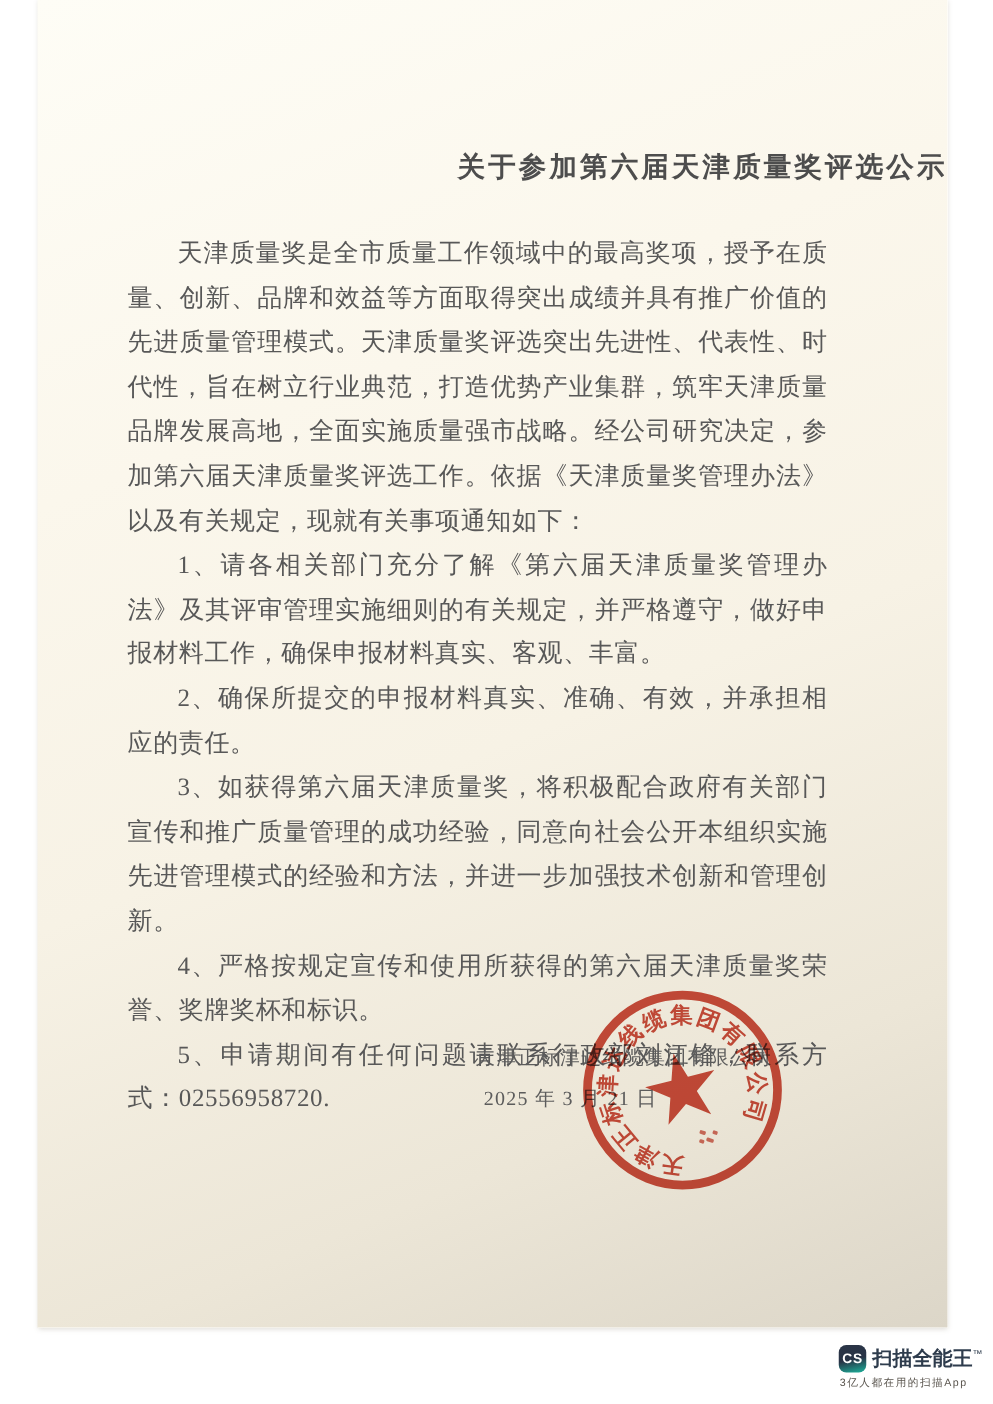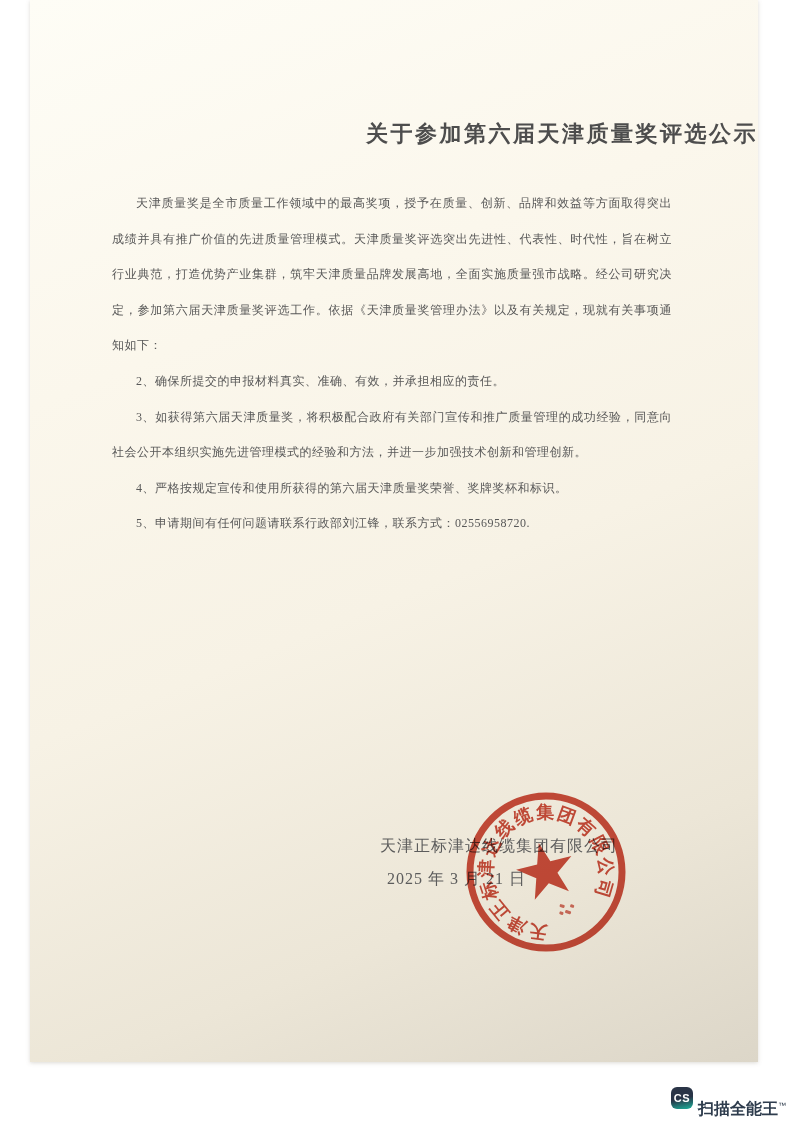--- a/index.html
+++ b/index.html
@@ -18,22 +18,22 @@
     box-shadow:0 1px 4px rgba(120,110,90,.25);
   }
   
   .doc-title{
     position:absolute;left:0;top:104px;width:100%;
     text-align:right;
     font-size:22px;font-weight:700;letter-spacing:2.5px;
     color:#4d4d4d;
   }
   .doc-body{
-    position:absolute;left:82px;top:186px;width:560px;
-    font-size:12px;line-height:35.6px;letter-spacing:.5px;
+    position:absolute;left:72px;top:186px;width:560px;
+    font-size:20px;line-height:35.6px;letter-spacing:.5px;
     color:#585858;
     text-align:justify;
   }
   .doc-body p{margin:0;text-indent:2em;}
   .sig-company{
     position:absolute;left:350px;top:836px;
     font-size:16px;letter-spacing:1px;color:#5c5c5c;white-space:nowrap;
   }
   .sig-date{
     position:absolute;left:357px;top:869px;
@@ -50,38 +50,39 @@
   .wm-row{display:flex;align-items:center;justify-content:flex-end;gap:5px;}
   .wm-badge{
     width:22px;height:22px;border-radius:6px;flex:0 0 auto;
     background:linear-gradient(168deg,#2b3547 0%,#283346 52%,#1cb39c 100%);
     display:flex;align-items:center;justify-content:center;
     color:#ffffff;font-family:"Liberation Sans","DejaVu Sans",sans-serif;
     font-weight:700;font-size:11px;letter-spacing:.5px;
   }
   .wm-name{
     font-family:"Liberation Sans","DejaVu Sans",sans-serif;
-    font-size:16px;font-weight:700;color:#2e3c4d;white-space:nowrap;margin-top:23px;
+    font-size:16px;font-weight:700;color:#2e3c4d;white-space:nowrap;
   }
   .wm-tm{font-size:8px;vertical-align:super;font-weight:400;}
   .wm-tagline{
     margin-top:3px;text-align:center;
     font-family:"Liberation Sans","DejaVu Sans",sans-serif;
     font-size:8.5px;letter-spacing:1.2px;color:#5a554e;white-space:nowrap;
   }
 </style>
 </head>
 <body>
 
 <div class="paper">
 
   <h1 class="doc-title">关于参加第六届天津质量奖评选公示</h1>
 
   <div class="doc-body">
     <p>天津质量奖是全市质量工作领域中的最高奖项，授予在质量、创新、品牌和效益等方面取得突出成绩并具有推广价值的先进质量管理模式。天津质量奖评选突出先进性、代表性、时代性，旨在树立行业典范，打造优势产业集群，筑牢天津质量品牌发展高地，全面实施质量强市战略。经公司研究决定，参加第六届天津质量奖评选工作。依据《天津质量奖管理办法》以及有关规定，现就有关事项通知如下：</p>
+    <p>1、请各相关部门充分了解《第六届天津质量奖管理办法》及其评审管理实施细则的有关规定，并严格遵守，做好申报材料工作，确保申报材料真实、客观、丰富。</p>
     <p>2、确保所提交的申报材料真实、准确、有效，并承担相应的责任。</p>
     <p>3、如获得第六届天津质量奖，将积极配合政府有关部门宣传和推广质量管理的成功经验，同意向社会公开本组织实施先进管理模式的经验和方法，并进一步加强技术创新和管理创新。</p>
     <p>4、严格按规定宣传和使用所获得的第六届天津质量奖荣誉、奖牌奖杯和标识。</p>
     <p>5、申请期间有任何问题请联系行政部刘江锋，联系方式：02556958720.</p>
   </div>
 
   <div class="sig-company">天津正标津达线缆集团有限公司</div>
 
   <div class="sig-date">2025 年 3 月 21 日</div>
 

